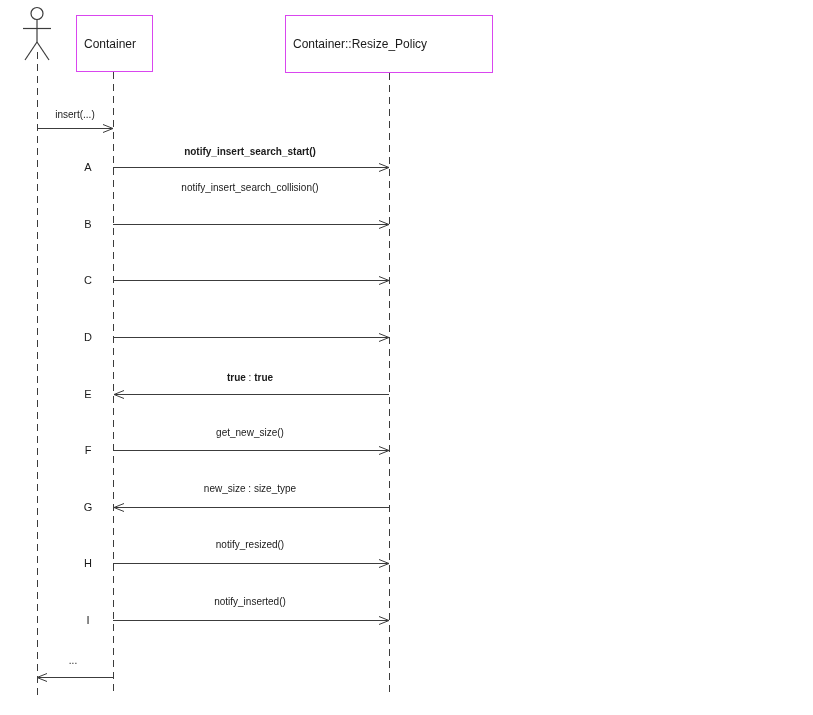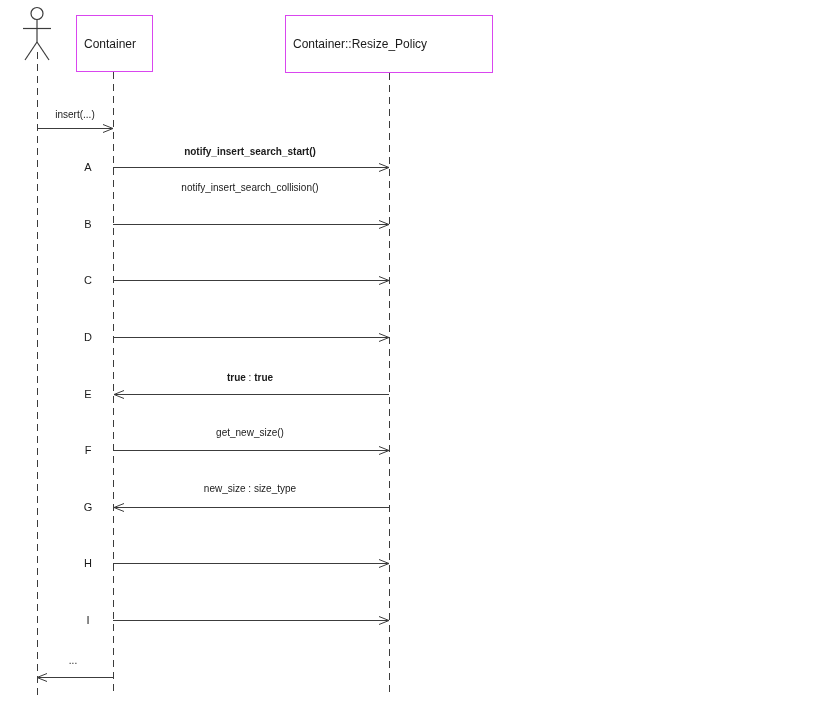--- a/index.html
+++ b/index.html
@@ -96,20 +96,22 @@
   <div class="pbox" style="left:285px;top:15px;width:208px;height:58px;text-align:right;">
     <span>Container::Resize_Policy</span>
   </div>
 
   <div class="msg-label" style="left:25px;top:109px;width:100px;">insert(...)</div>
   <div class="msg-label" style="left:140px;top:146px;width:220px;font-weight:bold;">notify_insert_search_start()</div>
   <div class="msg-label" style="left:140px;top:182px;width:220px;">notify_insert_search_collision()</div>
   <div class="msg-label" style="left:140px;top:372px;width:220px;"><span class="bold">true</span><span> : </span><span class="bold">true</span></div>
   <div class="msg-label" style="left:140px;top:427px;width:220px;">get_new_size()</div>
   <div class="msg-label" style="left:140px;top:483px;width:220px;">new_size : size_type</div>
+  <div class="msg-label" style="left:140px;top:539px;width:220px;">notify_resized()</div>
+  <div class="msg-label" style="left:140px;top:596px;width:220px;">notify_inserted()</div>
   <div class="msg-label" style="left:23px;top:655px;width:100px;">...</div>
 
   <div class="letter" style="left:78px;top:161px;">A</div>
   <div class="letter" style="left:78px;top:218px;">B</div>
   <div class="letter" style="left:78px;top:274px;">C</div>
   <div class="letter" style="left:78px;top:331px;">D</div>
   <div class="letter" style="left:78px;top:388px;">E</div>
   <div class="letter" style="left:78px;top:444px;">F</div>
   <div class="letter" style="left:78px;top:501px;">G</div>
   <div class="letter" style="left:78px;top:557px;">H</div>

